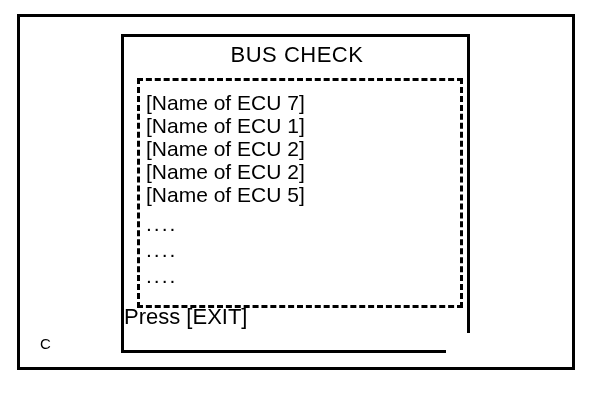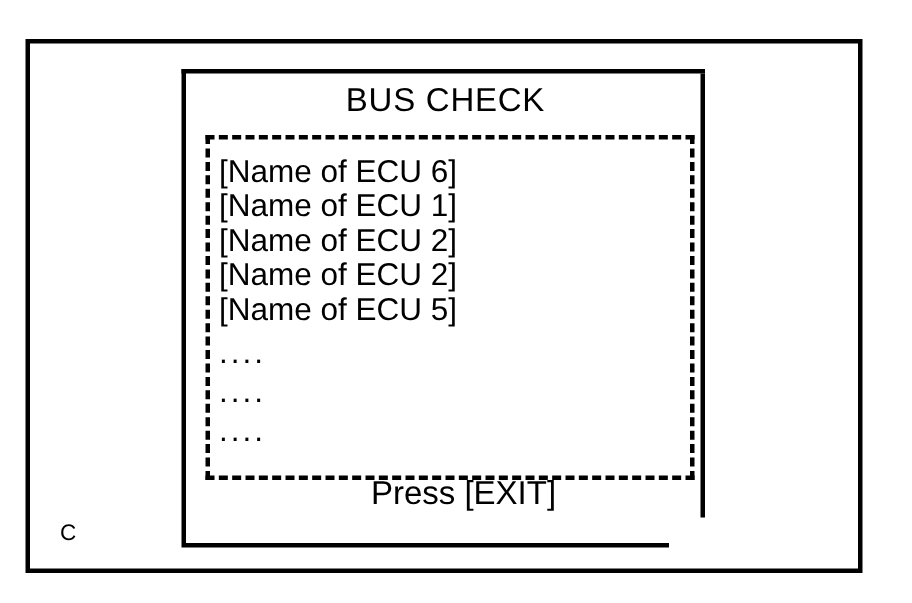--- a/index.html
+++ b/index.html
@@ -19,21 +19,20 @@
   
   .figure-frame {
     position: absolute;
     left: 17px;
     top: 14px;
     width: 558px;
     height: 356px;
     border: 3px solid #000000;
     box-sizing: border-box;
     background: #ffffff;
-    margin-top: 12px;
   }
 
   
   .display-panel {
     position: absolute;
     left: 101px;      
     top: 17px;        
     width: 349px;
     height: 319px;
     box-sizing: border-box;
@@ -104,25 +103,24 @@
   .ecu-ellipsis.first {
     margin-top: 5px;
   }
 
   
   .panel-footer {
     position: absolute;
     left: 0;
     bottom: 22px;
     width: 100%;
-    text-align: center;
+    text-align: left;
     font-size: 22px;
     line-height: 28px;
     white-space: nowrap;
-    padding-left: 12px;
   }
 
   
   .corner-letter {
     position: absolute;
     left: 20px;        
     top: 318px;
     font-size: 15px;
     line-height: 18px;
   }
@@ -143,21 +141,21 @@
 
   <div class="display-panel">
 
     <div class="panel-right-edge"></div>
     <div class="panel-bottom-edge"></div>
 
     <div class="panel-title">BUS CHECK</div>
 
     <div class="ecu-list-box">
       <div class="ecu-list">
-        <div class="ecu-item">[Name of ECU 6]</div>
+        <div class="ecu-item">[Name of ECU 7]</div>
         <div class="ecu-item">[Name of ECU 1]</div>
         <div class="ecu-item">[Name of ECU 2]</div>
         <div class="ecu-item">[Name of ECU 2]</div>
         <div class="ecu-item">[Name of ECU 5]</div>
         <div class="ecu-ellipsis first">....</div>
         <div class="ecu-ellipsis">....</div>
         <div class="ecu-ellipsis">....</div>
       </div>
     </div>
 

